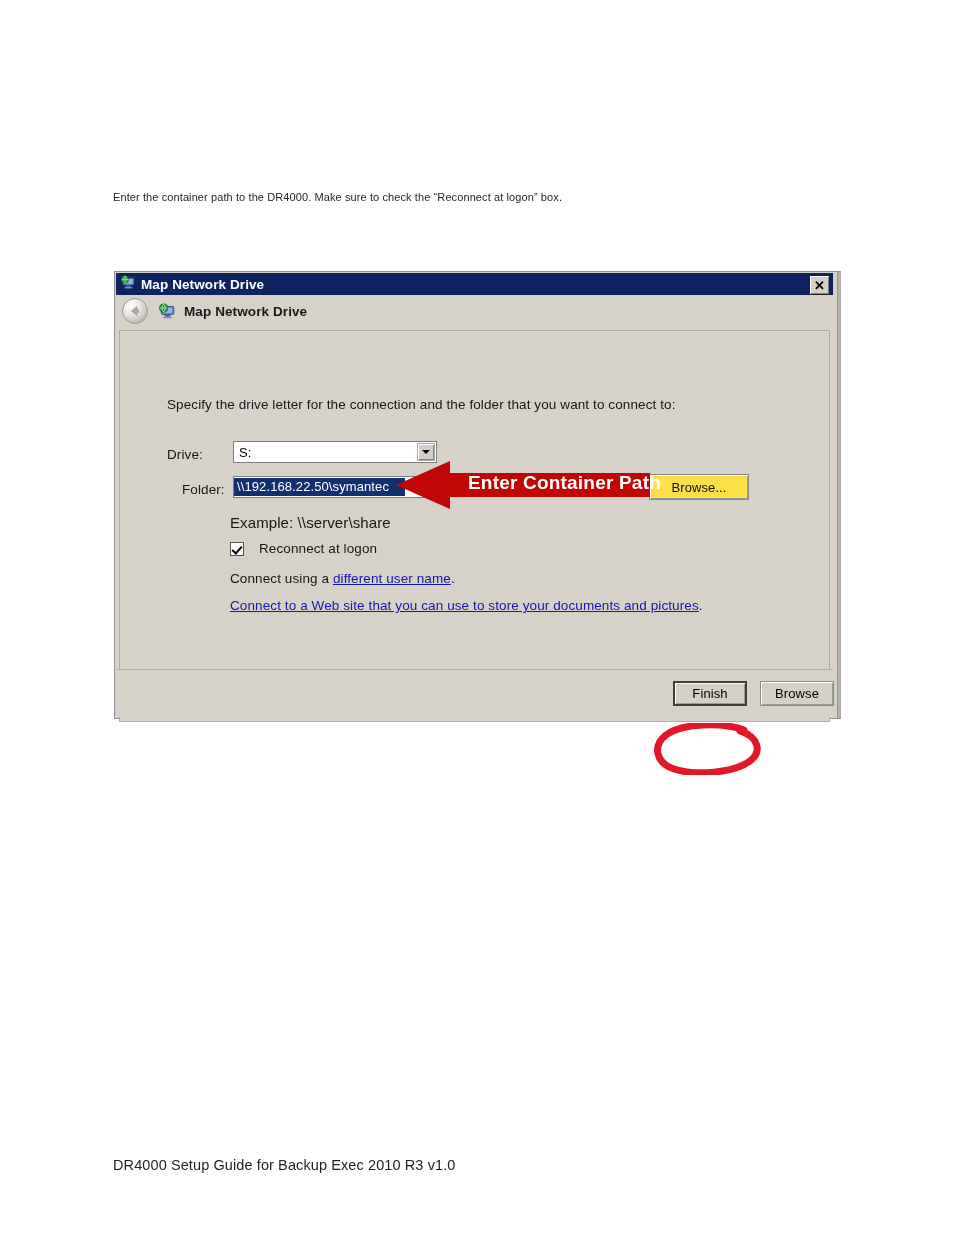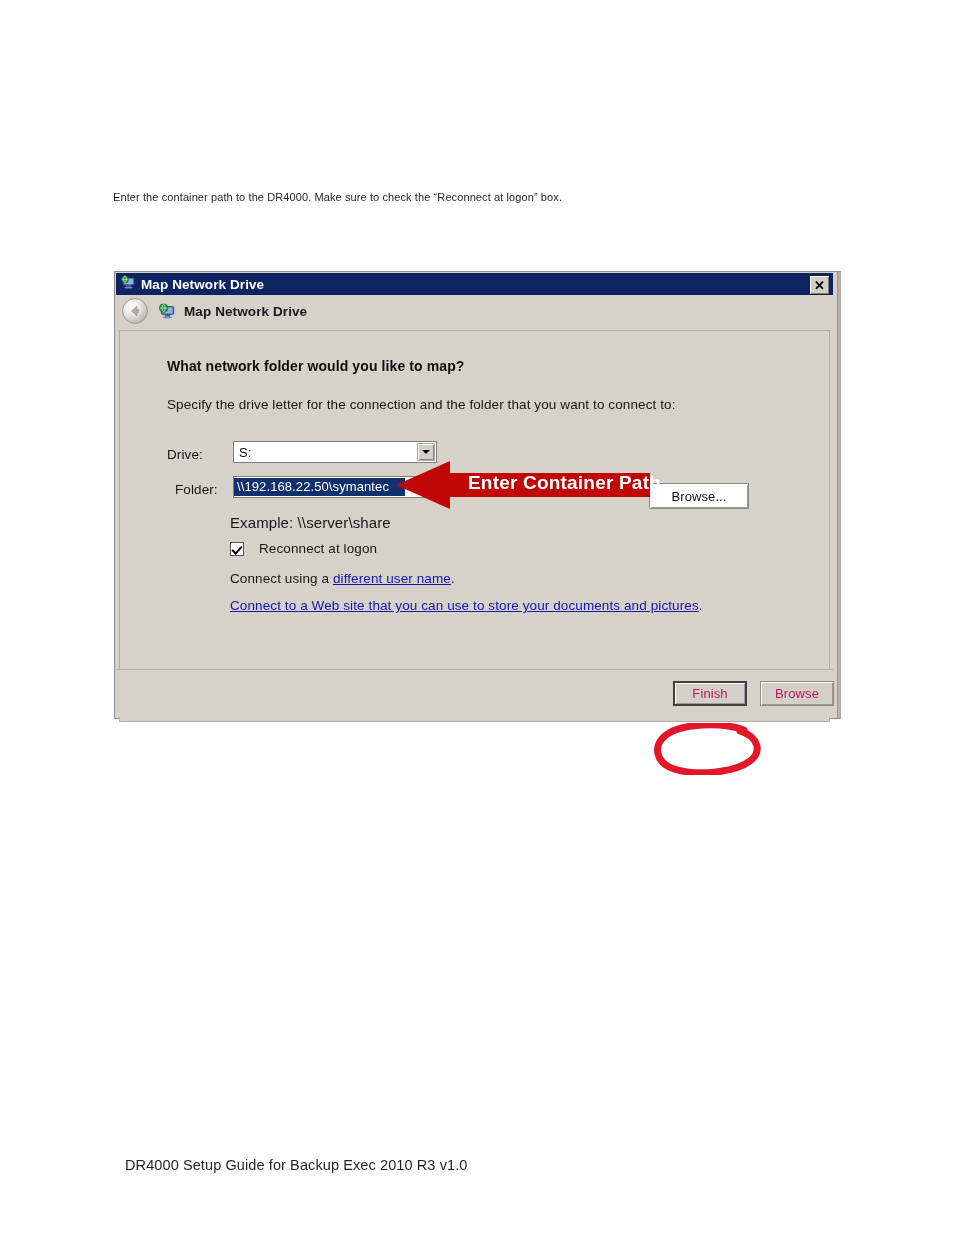--- a/index.html
+++ b/index.html
@@ -26,21 +26,20 @@
     letter-spacing: 0.1px;
     line-height: 1.4;
   }
   .doc-footer {
     position: absolute;
     left: 113px;
     top: 1157px;
     font-size: 14.5px;
     color: #231f20;
     letter-spacing: 0.1px;
-    margin-left: 12px;
   }
 
   
   .shot {
     position: absolute;
     left: 114px;
     top: 271px;
     width: 727px;
     height: 448px;
     background: #d6d2ca;
@@ -158,21 +157,21 @@
     letter-spacing: 0.1px;
   }
 
   .row-label {
     position: absolute;
     font-size: 13.5px;
     color: #171717;
     letter-spacing: 0.1px;
   }
   .lbl-drive { left: 47px; top: 116px; }
-  .lbl-folder { left: 55px; top: 151px; }
+  .lbl-folder { left: 62px; top: 151px; }
 
   
   .combo {
     position: absolute;
     left: 113px; top: 110px;
     width: 204px; height: 22px;
     background: #ffffff;
     border: 1px solid #7d7d7d;
     box-sizing: border-box;
     display: flex;
@@ -217,23 +216,23 @@
     background: #13306e;
     color: #ffffff;
     font-size: 13px;
     padding: 1px 16px 2px 3px;
     letter-spacing: 0.1px;
     white-space: nowrap;
   }
 
   .browse-btn {
     position: absolute;
-    left: 529px; top: 152px;
+    left: 529px; top: 143px;
     width: 100px; height: 26px;
-    background: #ffffff;
+    background: #fde047;
     border: 1px solid #8b8b8b;
     box-shadow: inset 1px 1px 0 #ffffff, inset -1px -1px 0 #9a9a9a;
     box-sizing: border-box;
     display: flex; align-items: center; justify-content: center;
     font-size: 13px;
     color: #101010;
     letter-spacing: 0.1px;
   }
 
   .example-txt {
@@ -307,21 +306,21 @@
   .dlg-btn {
     position: absolute;
     top: 11px;
     width: 74px; height: 25px;
     background: #d4d0c8;
     border: 1px solid #8b8b8b;
     box-shadow: inset 1px 1px 0 #ffffff, inset -1px -1px 0 #9a9a9a;
     box-sizing: border-box;
     display: flex; align-items: center; justify-content: center;
     font-size: 13px;
-    color: #be185d;
+    color: #000000;
     letter-spacing: 0.1px;
   }
   .btn-finish { left: 557px; border: 2px solid #404040; }
   .btn-cancel { left: 644px; }
 
   
   .anno-arrow {
     position: absolute;
     left: 396px;
     top: 461px;
@@ -389,21 +388,20 @@
         <rect x="4.5" y="13" width="8" height="1.4" rx="0.6" fill="#6d8fc0"></rect>
         <circle cx="5" cy="5.4" r="3.6" fill="#1e9b3c" stroke="#0d5c22" stroke-width="0.7"></circle>
         <path d="M1.6 5.4 h6.8 M5 1.9 a5 5 0 0 1 0 7 a5 5 0 0 1 0 -7" fill="none" stroke="#bde8c6" stroke-width="0.7"></path>
       </svg>
     </span>
     <span class="hdr-title">Map Network Drive</span>
   </div>
 
   <div class="panel">
 
-    <div class="panel-q">What network folder would you like to map?</div>
     <div class="panel-sub">Specify the drive letter for the connection and the folder that you want to connect to:</div>
 
     <div class="row-label lbl-drive">Drive:</div>
     <div class="combo">
       <span class="combo-value">S:</span>
       <span class="combo-arrow">
           <span class="tri-down"></span>
         </span>
     </div>
 

